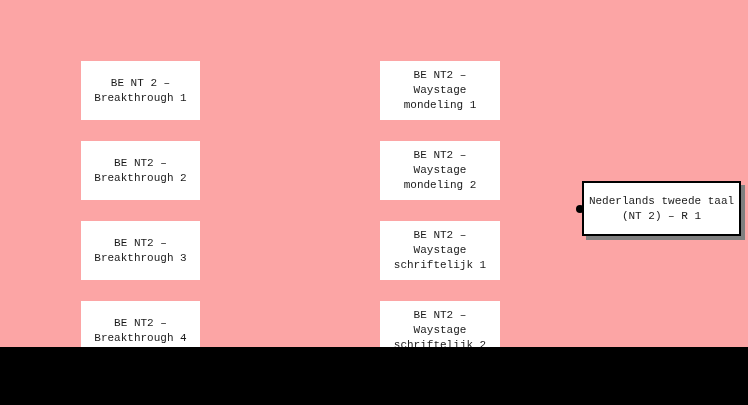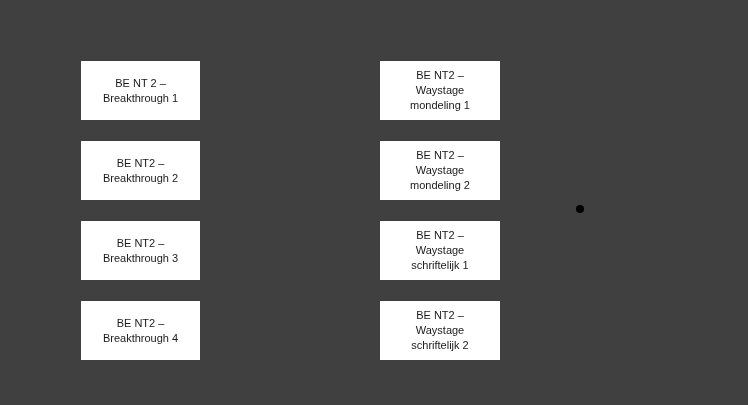--- a/index.html
+++ b/index.html
@@ -3,24 +3,24 @@
 <meta charset="utf-8">
 <style>
   html, body {
     margin: 0;
     padding: 0;
     background: #000000;
   }
   .canvas {
     position: relative;
     width: 748px;
-    height: 405px;
-    background: #404040;
+    height: 347px;
+    background: #fca5a5;
     overflow: hidden;
-    font-family: Liberation Sans, sans-serif;
+    font-family: Liberation Mono, monospace;
   }
   .node {
     position: absolute;
     background: #ffffff;
     color: #1a1a1a;
     font-size: 11px;
     line-height: 15px;
     display: flex;
     align-items: center;
     justify-content: center;
@@ -80,16 +80,18 @@
 mondeling 2</div>
 
   <div class="node col-mid row-2">BE NT2 –
 Waystage
 schriftelijk 1</div>
 
   <div class="node col-mid row-3">BE NT2 –
 Waystage
 schriftelijk 2</div>
 
+  <div class="node node-right">Nederlands tweede taal
+(NT 2) – R 1</div>
 
   <div class="connector-dot"></div>
 
 </div>
 
 </body></html>

